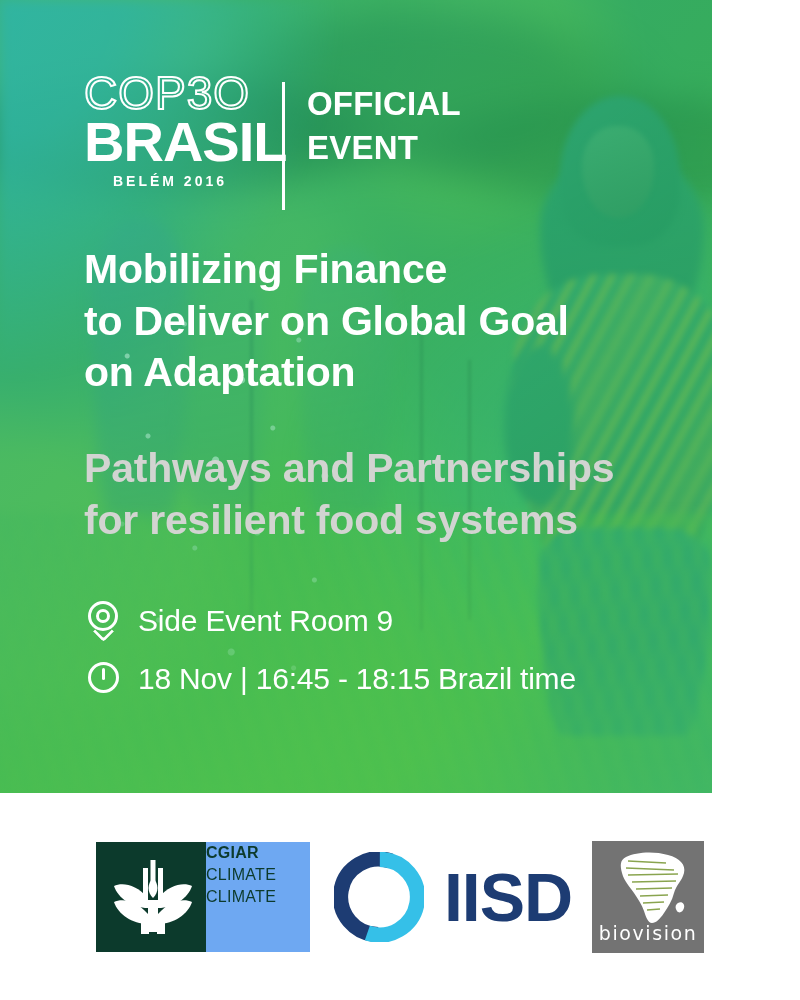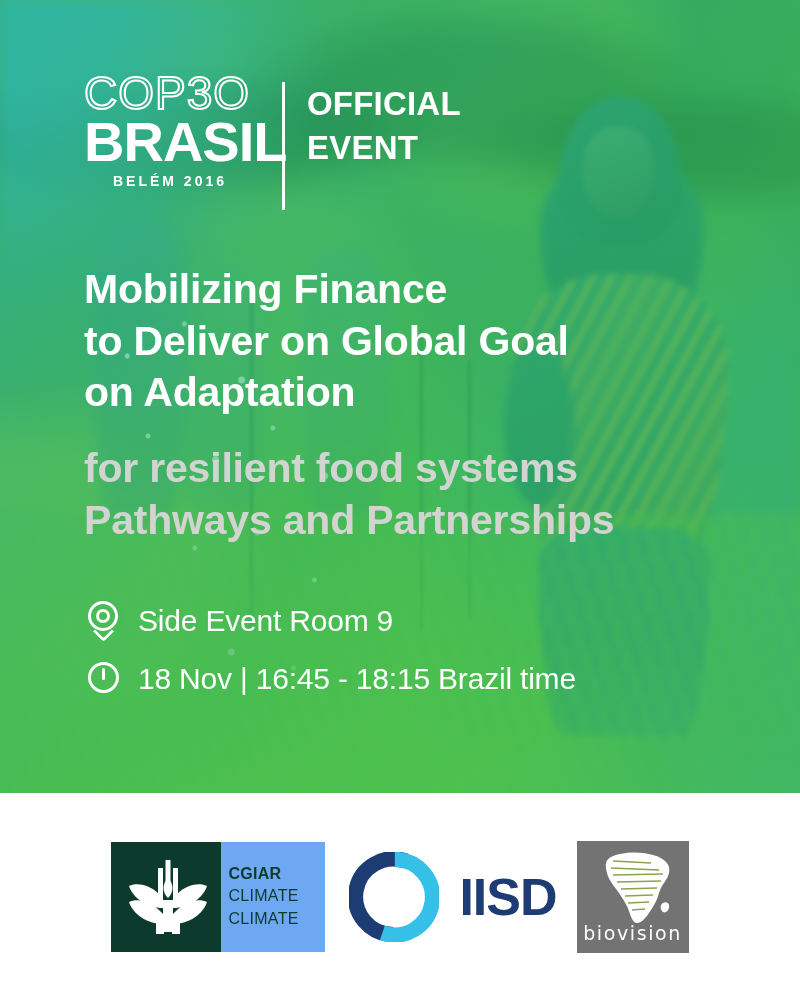--- a/index.html
+++ b/index.html
@@ -12,21 +12,21 @@
   }
   .poster {
     position:relative;
     width:800px; height:1000px;
     background:#ffffff;
   }
 
   
   .hero {
     position:absolute;
-    left:0; top:0; width:800px; height:793px;
+    left:0; top:0; width:712px; height:793px;
     overflow:hidden;
     background:#2fa558;
   }
   .photo-layer { position:absolute; inset:0; }
 
   
   .foliage {
     position:absolute; inset:-40px;
     background:
       radial-gradient(circle at 18% 10%, #63c353 0 90px, transparent 150px),
@@ -186,21 +186,21 @@
     text-align:center; margin-top:5px; width:172px;
   }
   .divider { width:3px; height:128px; background:#ffffff; margin:10px 0 0 20px; }
   .official {
     margin-left:22px; margin-top:10px;
     font-size:33px; font-weight:bold; color:#ffffff; line-height:1.32; letter-spacing:.2px;
   }
 
   
   .title {
-    position:absolute; left:84px; top:264px; width:650px;
+    position:absolute; left:84px; top:244px; width:650px;
     font-size:41px; font-weight:bold; color:#ffffff; line-height:1.26;
     letter-spacing:-.2px;
   }
   .subtitle {
     position:absolute; left:84px; top:443px; width:660px;
     font-size:41px; font-weight:bold; color:#d2d4d1; line-height:1.26;
     letter-spacing:-.2px;
   }
 
   
@@ -240,30 +240,30 @@
   }
   .logos { display:flex; align-items:center; gap:0; }
 
   .cgiar { display:flex; align-items:stretch; margin-right:24px; }
   .cgiar-mark {
     width:110px; height:110px; background:#0c3a2c;
     position:relative; flex:0 0 110px;
   }
   .cgiar-text {
     width:104px; height:110px; background:#6ea8f2;
-    display:flex; flex-direction:column; justify-content:center;
-    padding-left:7px;
+    display:flex; flex-direction:column; 
+    padding-left:0;
   }
   .cgiar-text span { color:#0c3a2c; font-size:16px; line-height:1.38; letter-spacing:.3px; }
   .cgiar-text span.b { font-weight:bold; }
 
   .iisd { display:flex; align-items:center; margin-right:20px; }
   .iisd-mark { width:90px; height:90px; position:relative; flex:0 0 90px; }
   .iisd-word {
-    font-size:52px; font-weight:bold; color:#1d3c73; letter-spacing:-1px; margin-left:20px;
+    font-size:68px; font-weight:bold; color:#1d3c73; letter-spacing:-1px; margin-left:20px;
   }
 
   .biovision {
     width:112px; height:112px; background:#737373;
     position:relative; flex:0 0 112px;
   }
   .bv-word {
     position:absolute; left:0; right:0; bottom:9px; text-align:center;
     color:#ffffff; font-size:19px; letter-spacing:1.6px;
     font-family:"DejaVu Sans", sans-serif;
@@ -317,22 +317,22 @@
       </div>
     </div>
 
     <div class="title">
       <div>Mobilizing Finance</div>
       <div>to Deliver on Global Goal</div>
       <div>on Adaptation</div>
     </div>
 
     <div class="subtitle">
+      <div>Pathways and Partnerships</div>
       <div>for resilient food systems</div>
-      <div>Pathways and Partnerships</div>
     </div>
 
     <div class="meta">
       <div class="meta-row">
         <div class="meta-icon">
           <div class="pin-tip"></div>
           <div class="pin-body"></div>
           <div class="pin-dot"></div>
         </div>
         <div class="meta-text">Side Event Room 9</div>

